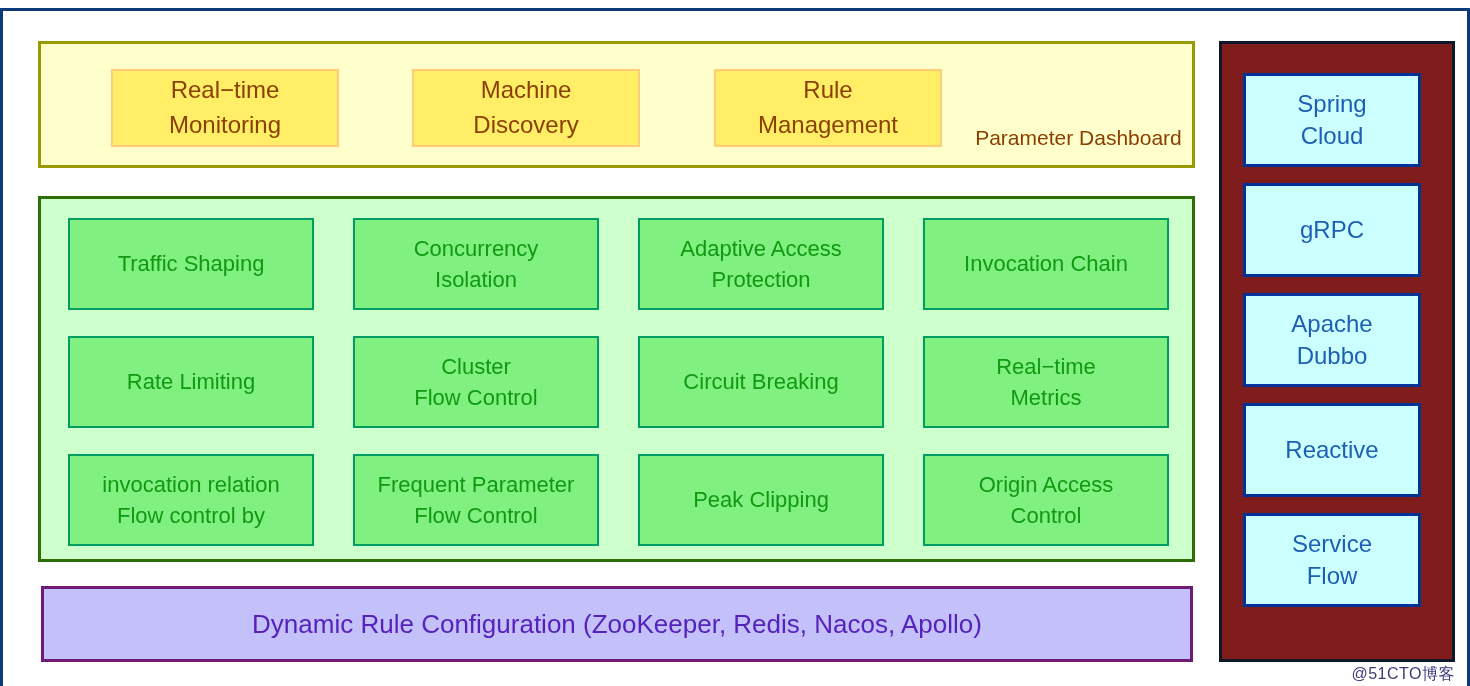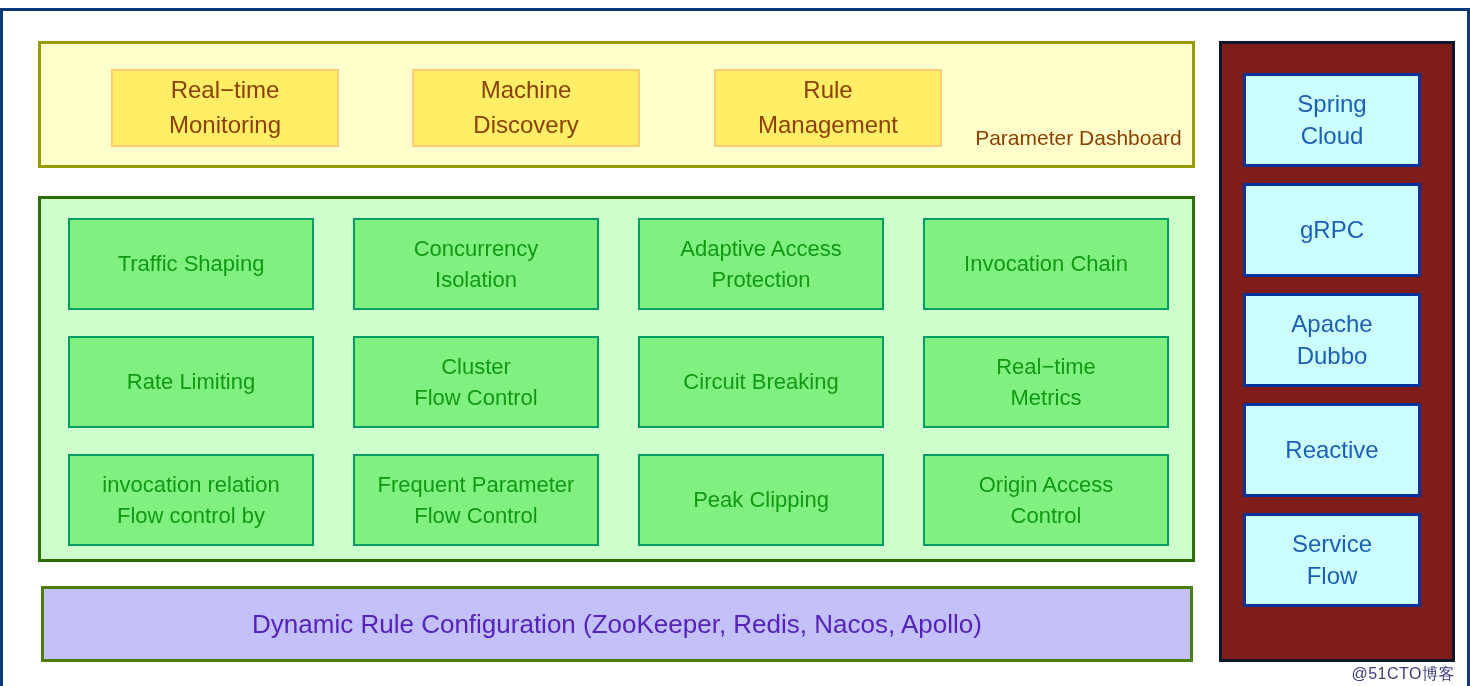--- a/index.html
+++ b/index.html
@@ -100,21 +100,21 @@
   }
 
   
   .config-bar {
     position: absolute;
     left: 38px;
     top: 575px;
     width: 1152px;
     height: 76px;
     background: #c3c0fa;
-    border: 3px solid #4d7c0f;
+    border: 3px solid #701a75;
     box-sizing: border-box;
     display: flex;
     align-items: center;
     justify-content: center;
     color: #5522bb;
     font-size: 26px;
     text-align: center;
   }
 
   

